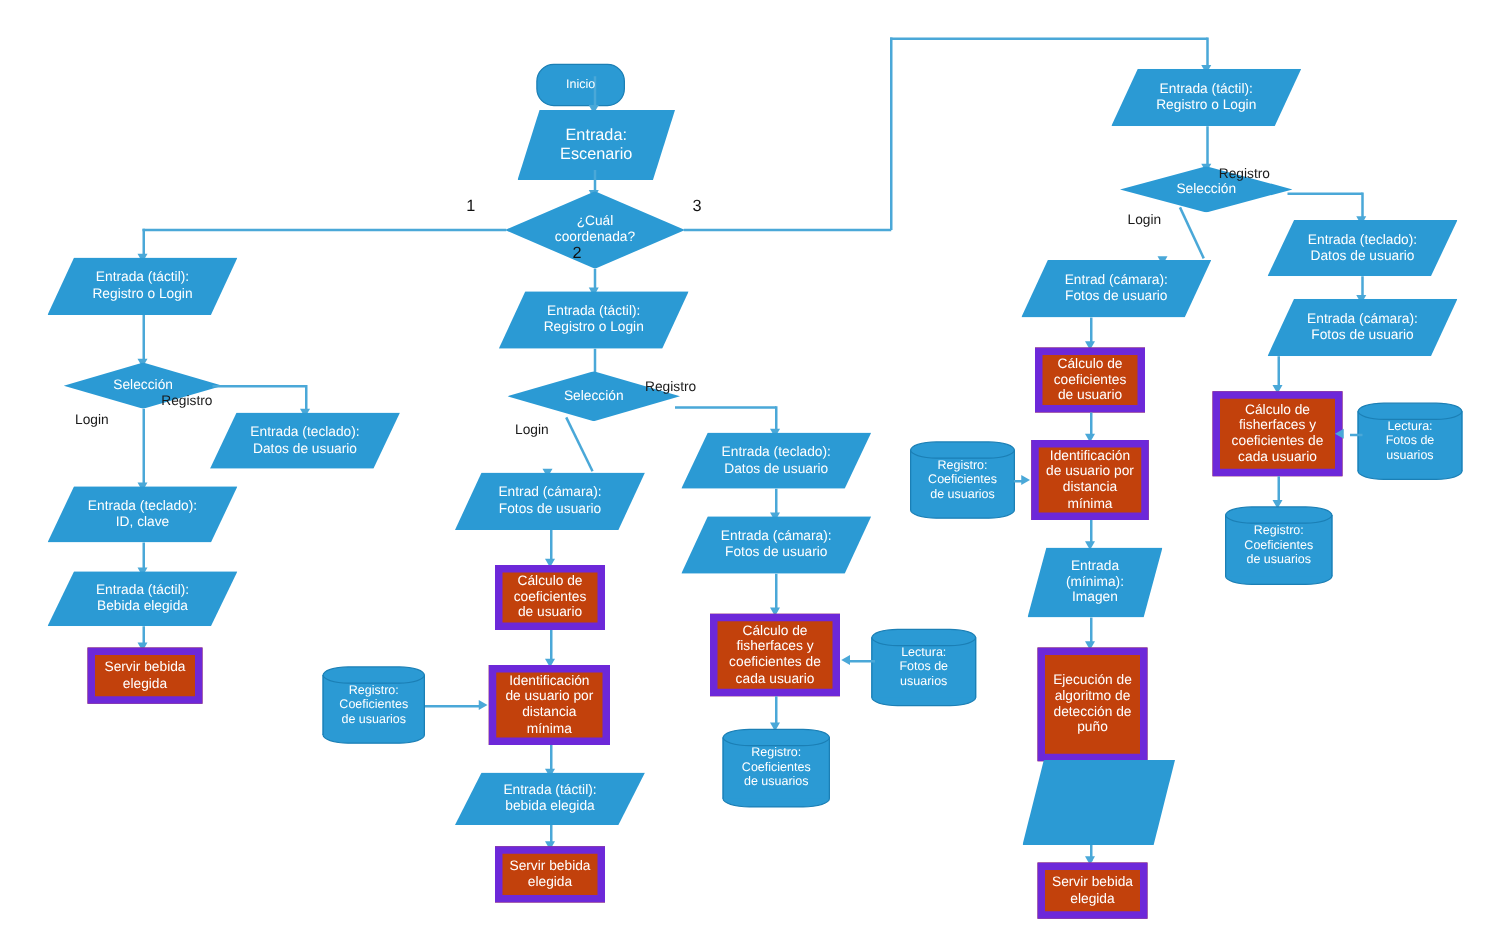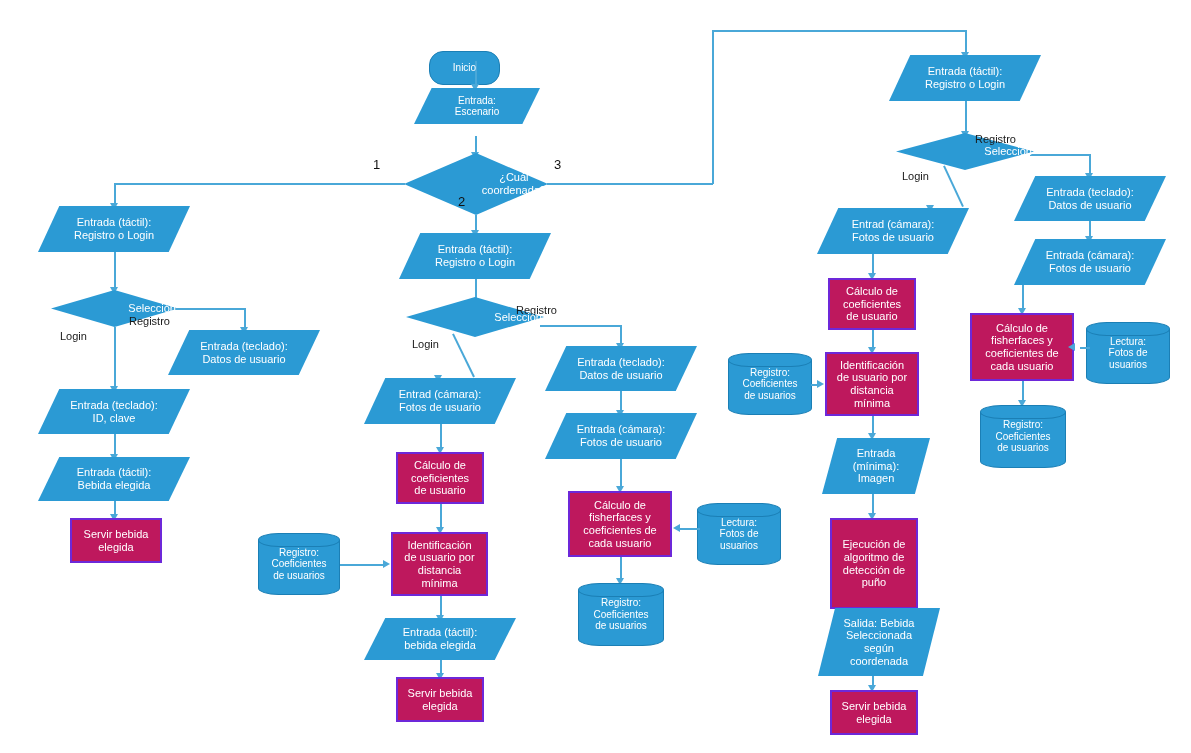--- a/index.html
+++ b/index.html
@@ -5,33 +5,33 @@
   html,body{margin:0;padding:0;background:#ffffff;}
   body{font-family:"Liberation Sans", sans-serif;}
   #canvas{position:relative;width:1191px;height:753px;background:#ffffff;overflow:hidden;}
 
   
   .node{position:absolute;box-sizing:border-box;display:flex;align-items:center;justify-content:center;
         text-align:center;color:#ffffff;line-height:1.15;}
   .node .lbl{position:relative;z-index:2;padding:0 2px;white-space:pre-line;}
 
   
-  .proc{background:#be185d;border:2px solid #6d28d9;}
+  .proc{background:#c2410c;border:6px solid #6d28d9;}
 
   
   .term{background:#2b9ad4;border:1px solid #1b7fb5;border-radius:14px;}
 
   
   .para{background:transparent;border:none;}
   .para .shape{position:absolute;inset:0;background:#2b9ad4;
                -webkit-clip-path:polygon(14% 0,100% 0,86% 100%,0 100%);
                clip-path:polygon(14% 0,100% 0,86% 100%,0 100%);}
 
   
-  .dia{background:transparent;border:none;justify-content:flex-end;}
+  .dia{background:transparent;border:none;}
   .dia .shape{position:absolute;inset:0;background:#2b9ad4;
               -webkit-clip-path:polygon(50% 0,100% 50%,50% 100%,0 50%);
               clip-path:polygon(50% 0,100% 50%,50% 100%,0 50%);}
 
   
   .db{background:transparent;border:none;}
   .db .body{position:absolute;left:0;right:0;top:7px;bottom:7px;background:#2b9ad4;border-left:1px solid #1b7fb5;border-right:1px solid #1b7fb5;}
   .db .top{position:absolute;left:0;right:0;top:0;height:14px;background:#2b9ad4;border-radius:50%/100%;border:1px solid #1b7fb5;box-sizing:border-box;}
   .db .bot{position:absolute;left:0;right:0;bottom:0;height:14px;background:#2b9ad4;border-radius:50%/100%;border:1px solid #1b7fb5;box-sizing:border-box;}
 
@@ -52,21 +52,21 @@
 <body>
 
 <div id="canvas">
 
   <div class="node term" style="left:429px;top:27px;width:71px;height:34px;font-size:10px;margin-top:24px;">
     <span class="lbl">Inicio</span>
   </div>
   <div class="ln lnv" style="left:475px;top:61px;height:25px;"></div>
   <div class="arw down" style="left:471px;top:84px;"></div>
 
-  <div class="node para" style="left:414px;top:88px;width:126px;height:36px;font-size:10px;align-items:center;">
+  <div class="node para" style="left:414px;top:88px;width:126px;height:56px;font-size:13px;align-items:center;">
     <div class="shape"></div>
     <span class="lbl">Entrada:
 Escenario</span>
   </div>
   <div class="ln lnv" style="left:475px;top:136px;height:19px;"></div>
   <div class="arw down" style="left:471px;top:152px;"></div>
 
   <div class="node dia" style="left:404px;top:153px;width:144px;height:62px;font-size:11px;">
     <div class="shape"></div>
     <span class="lbl">¿Cuál
@@ -327,24 +327,20 @@
 
   <div class="node proc" style="left:830px;top:518px;width:88px;height:91px;font-size:11px;">
     <span class="lbl">Ejecución de
 algoritmo de
 detección de
 puño</span>
   </div>
 
   <div class="node para" style="left:818px;top:608px;width:122px;height:68px;font-size:11px;">
     <div class="shape"></div>
-    <span class="lbl">Salida: Bebida
-Seleccionada
-según
-coordenada</span>
   </div>
   <div class="ln lnv" style="left:872px;top:676px;height:13px;"></div>
   <div class="arw down" style="left:868px;top:685px;"></div>
 
   <div class="node proc" style="left:830px;top:690px;width:88px;height:45px;font-size:11px;">
     <span class="lbl">Servir bebida
 elegida</span>
   </div>
 
   <div class="node para" style="left:1014px;top:176px;width:152px;height:45px;font-size:11px;">

